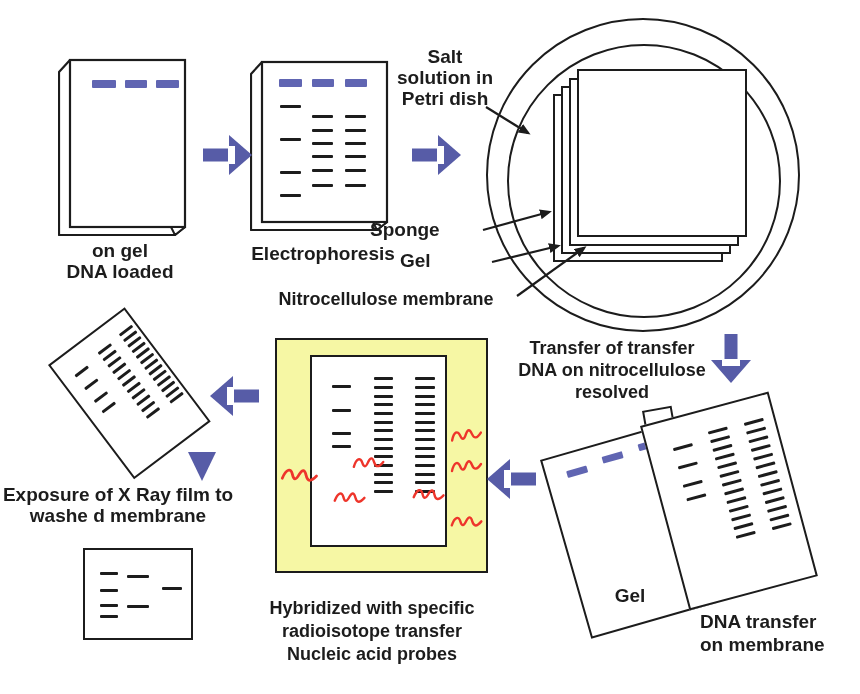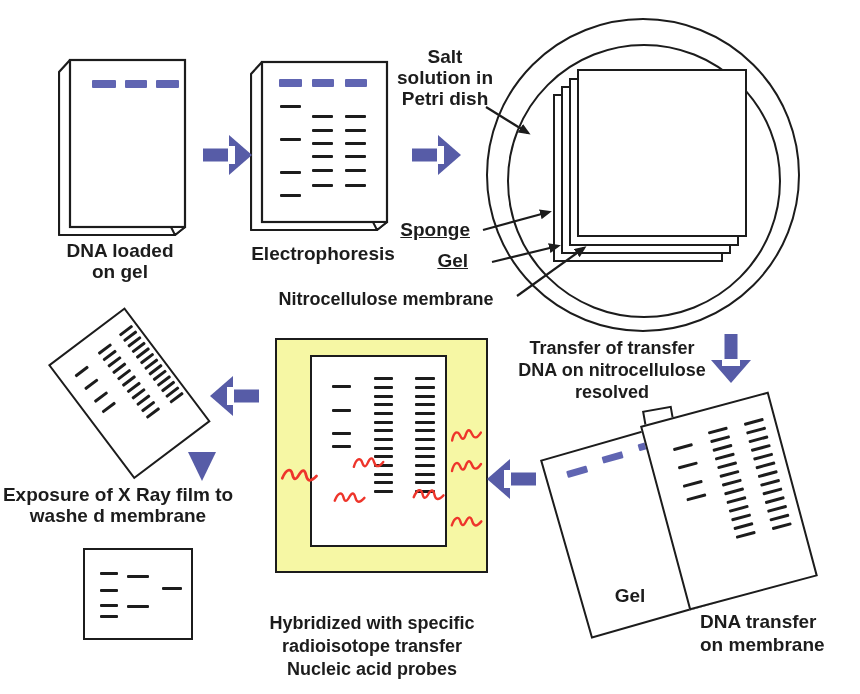--- a/index.html
+++ b/index.html
@@ -1,21 +1,21 @@
 <!DOCTYPE html>
 <html style="--ink: #1c1c1c; --blue: #575ca7; --dash: #6065b2; --red: #ee352b; --yellow: #f6f7a4;"><head>
 <meta charset="utf-8">
 <style>
   html,body{margin:0;padding:0;background:#fff;}
   #canvas{position:relative;width:860px;height:694px;background:#fff;overflow:hidden;
           font-family:"Liberation Sans",sans-serif;}
   .abs{position:absolute;box-sizing:border-box;}
   .label{font-weight:bold;font-size:19px;line-height:21px;color:var(--ink);white-space:nowrap;}
   .center{text-align:center;}
-  .right{text-align:right;text-decoration:underline;}
+  .right{text-align:left;}
   .sm{font-size:18px;line-height:22px;}
   .ln{display:block;}
   .lanes{position:absolute;box-sizing:border-box;}
   .band{position:absolute;border-radius:1px;}
   .circle{border:2.4px solid var(--ink);border-radius:50%;background:#fff;}
   .sheet{background:#fff;border:2px solid var(--ink);}
   .rot{transform-origin:0 0;}
   .sq{position:absolute;}
   svg{display:block;}
 </style>
@@ -28,22 +28,22 @@
     <path d="M12,2 L1,14 L1,177 L117,177 L127,169" fill="#fff" stroke="var(--ink)" stroke-width="2.2" stroke-linejoin="round"></path>
     <rect x="12" y="2" width="115" height="167" fill="#fff" stroke="var(--ink)" stroke-width="2.2"></rect>
     <path d="M127,169 L117,177 L113,169 Z" fill="#fff" stroke="var(--ink)" stroke-width="2" stroke-linejoin="round"></path>
   </svg>
   <div class="lanes" style="left:70px;top:60px;width:115px;height:167px">
       <div class="band" style="left: 22px; top: 20px; width: 24px; height: 8px; background: rgb(96, 101, 178);"></div>
       <div class="band" style="left: 55px; top: 20px; width: 22px; height: 8px; background: rgb(96, 101, 178);"></div>
       <div class="band" style="left: 86px; top: 20px; width: 23px; height: 8px; background: rgb(96, 101, 178);"></div>
     </div>
   <div class="abs label center" style="left:36px;top:240px;width:168px">
+    <span class="ln">on gel</span>
     <span class="ln">DNA loaded</span>
-    <span class="ln">on gel</span>
   </div>
 
   <svg class="abs" style="left:250px;top:58px" width="142" height="178" viewBox="0 0 142 178">
     <path d="M12,4 L1,16 L1,172 L127,172 L137,164" fill="#fff" stroke="var(--ink)" stroke-width="2.2" stroke-linejoin="round"></path>
     <rect x="12" y="4" width="125" height="160" fill="#fff" stroke="var(--ink)" stroke-width="2.2"></rect>
     <path d="M137,164 L127,172 L123,164 Z" fill="#fff" stroke="var(--ink)" stroke-width="2" stroke-linejoin="round"></path>
   </svg>
   <div class="lanes" style="left:262px;top:62px;width:125px;height:160px">
       <div class="band" style="left: 17px; top: 17px; width: 23px; height: 8px; background: rgb(96, 101, 178);"></div>
       <div class="band" style="left: 50px; top: 17px; width: 22px; height: 8px; background: rgb(96, 101, 178);"></div>
@@ -195,21 +195,21 @@
   <svg class="sq" style="left:352px;top:455px;transform:rotate(4deg)" width="36" height="20" viewBox="0 0 36 20">
       <path d="M2,13 C4,4 8,3 10,8 C12,13 14,13 16,7 C18,2 20,2 22,7 C24,12 27,12 31,6" fill="none" stroke="var(--red)" stroke-width="2.4" stroke-linecap="round"></path>
     </svg>
   <svg class="sq" style="left:333px;top:490px;transform:rotate(8deg)" width="36" height="20" viewBox="0 0 36 20">
       <path d="M2,13 C4,4 8,3 10,8 C12,13 14,13 16,7 C18,2 20,2 22,7 C24,12 27,12 31,6" fill="none" stroke="var(--red)" stroke-width="2.4" stroke-linecap="round"></path>
     </svg>
   <svg class="sq" style="left:412px;top:487px;transform:rotate(10deg)" width="36" height="20" viewBox="0 0 36 20">
       <path d="M2,13 C4,4 8,3 10,8 C12,13 14,13 16,7 C18,2 20,2 22,7 C24,12 27,12 31,6" fill="none" stroke="var(--red)" stroke-width="2.4" stroke-linecap="round"></path>
     </svg>
 
-  <div class="abs label center sm" style="left:260px;top:612px;width:224px;line-height:23px">
+  <div class="abs label center sm" style="left:260px;top:597px;width:224px;line-height:23px">
     <span class="ln">Hybridized with specific</span>
     <span class="ln">radioisotope transfer</span>
     <span class="ln">Nucleic acid probes</span>
   </div>
 
   <div class="abs sheet rot" style="left:48px;top:365px;width:96px;height:143px;border-width:2.2px;transform:rotate(-37deg)">
       <div class="band" style="left: 13px; top: 22px; width: 16px; height: 2.5px; background: rgb(28, 28, 28);"></div>
       <div class="band" style="left: 13px; top: 38px; width: 16px; height: 2.5px; background: rgb(28, 28, 28);"></div>
       <div class="band" style="left: 13px; top: 54px; width: 16px; height: 2.5px; background: rgb(28, 28, 28);"></div>
       <div class="band" style="left: 13px; top: 67px; width: 16px; height: 2.5px; background: rgb(28, 28, 28);"></div>

